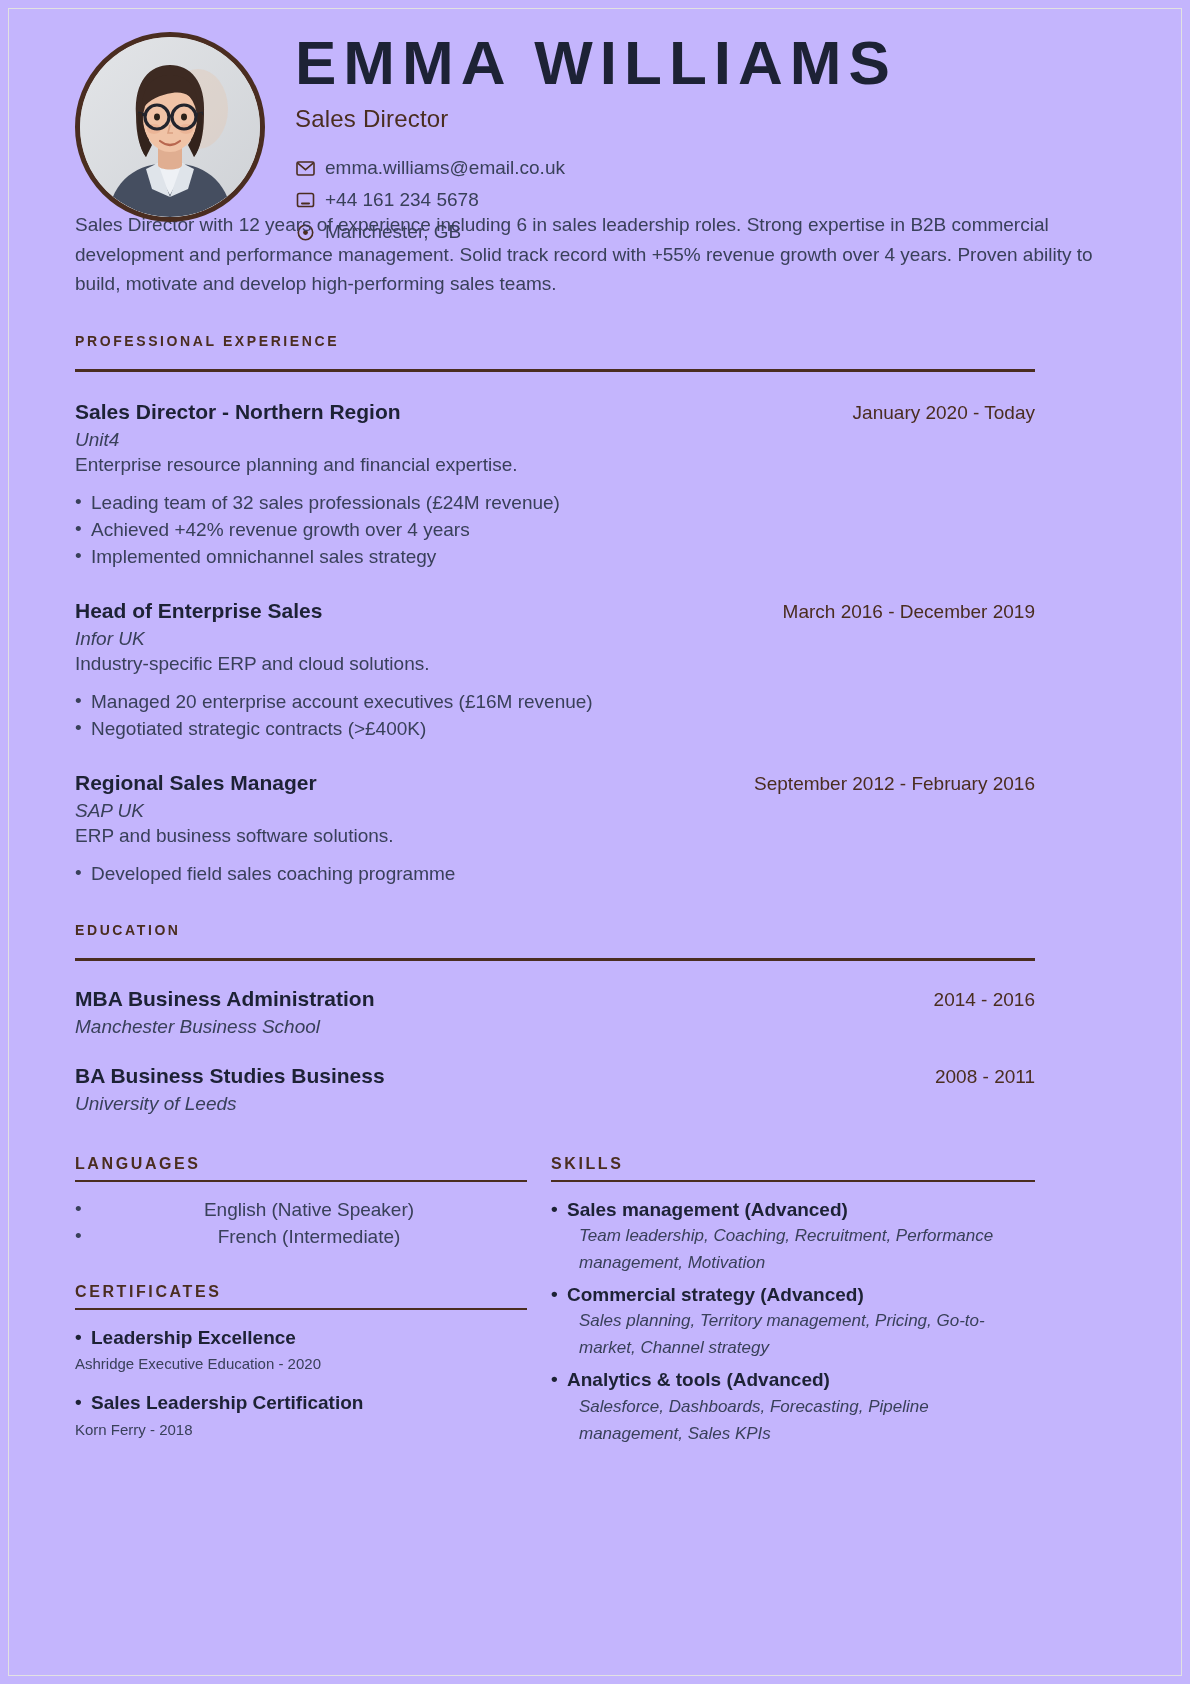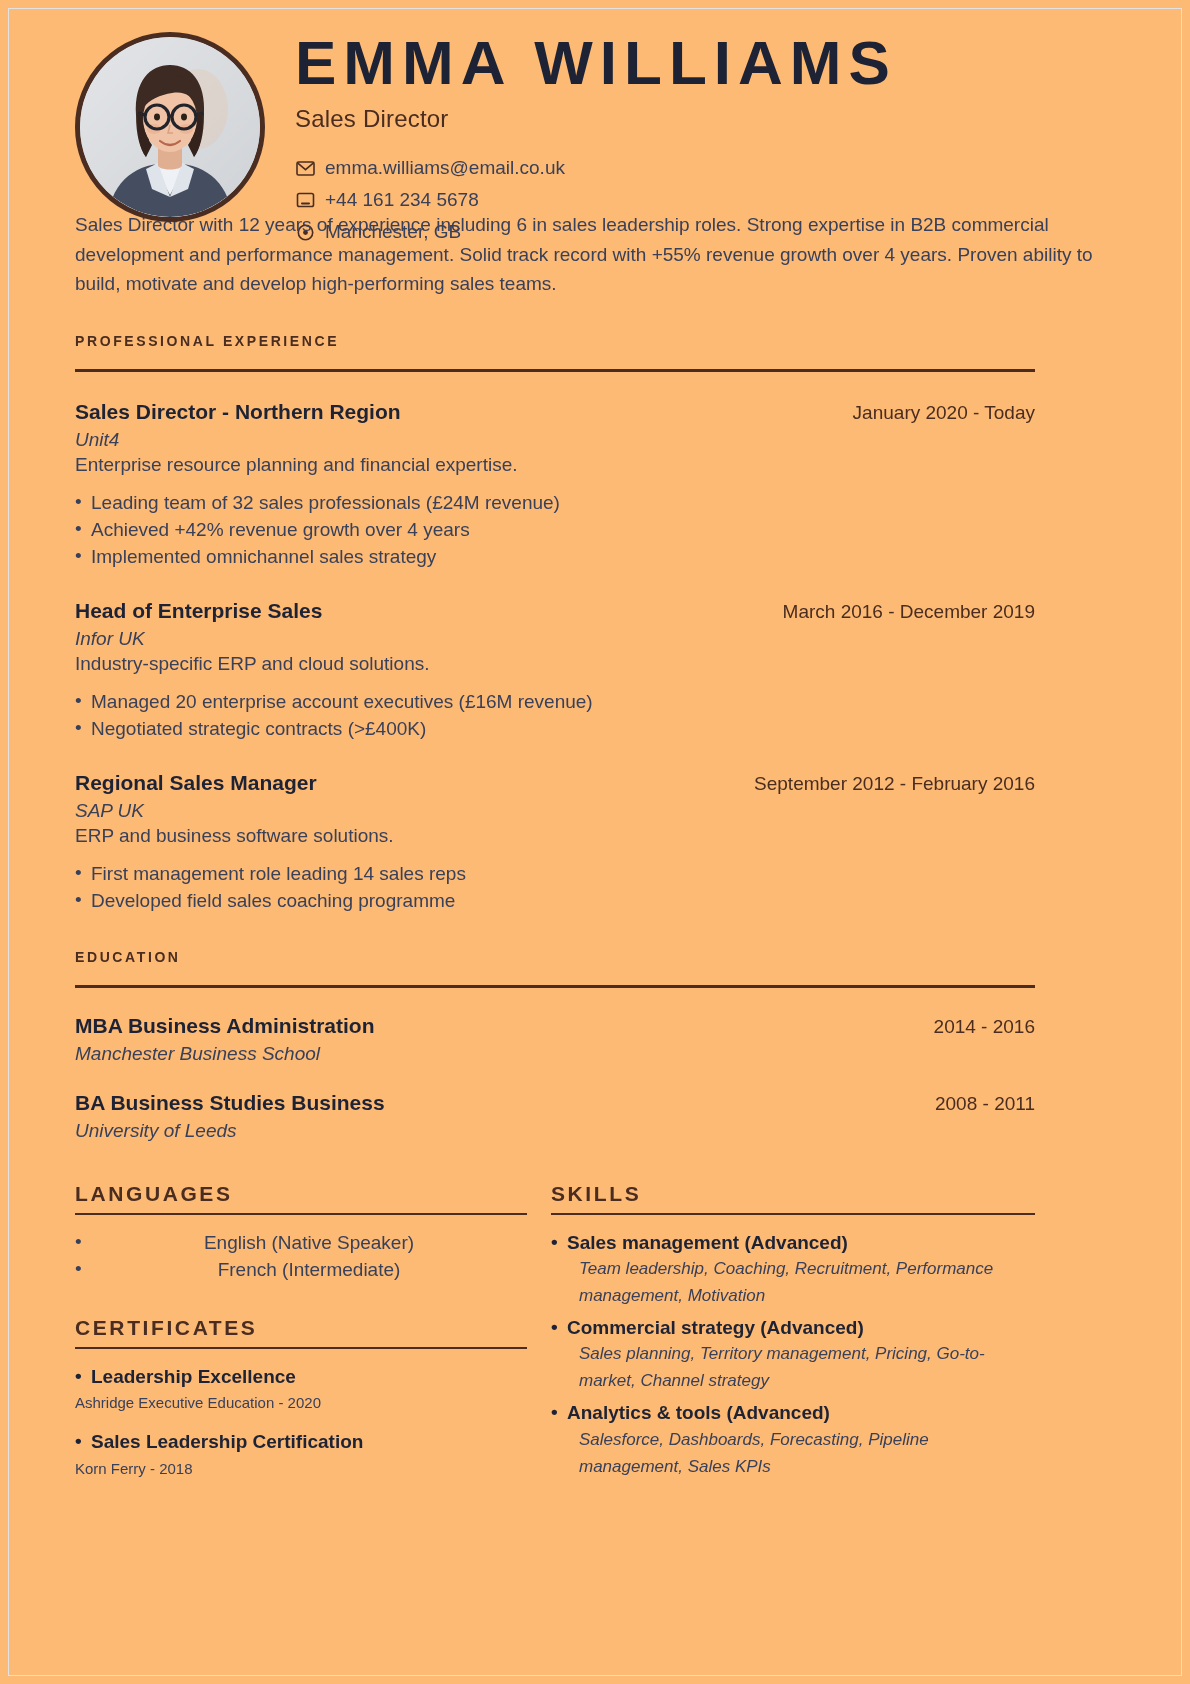--- a/index.html
+++ b/index.html
@@ -7,21 +7,21 @@
     padding: 0;
     background: #c9c9c9;
   }
   body {
     font-family: "Liberation Sans", sans-serif;
   }
   .page {
     position: relative;
     width: 1190px;
     height: 1684px;
-    background: #fdba74;
+    background: #c4b5fd;
     box-sizing: border-box;
     overflow: hidden;
   }
   .page-border {
     position: absolute;
     left: 8px;
     top: 8px;
     right: 8px;
     bottom: 8px;
     border: 1px solid #e2e2e2;
@@ -177,21 +177,21 @@
   }
   .col-left {
     width: 452px;
     flex: 0 0 452px;
   }
   .col-right {
     flex: 1 1 auto;
     margin-left: 24px;
   }
   .sub-section-title {
-    font-size: 21px;
+    font-size: 16px;
     font-weight: 700;
     letter-spacing: 2.6px;
     color: #4a2d20;
     text-transform: uppercase;
     padding-bottom: 7px;
   }
   .sub-rule {
     height: 2px;
     background: #4a2d20;
     width: 100%;
@@ -399,21 +399,20 @@
       </div>
 
       <div class="exp-entry">
         <div class="entry-head">
           <div class="entry-title">Regional Sales Manager</div>
           <div class="entry-date">September 2012 - February 2016</div>
         </div>
         <div class="entry-org">SAP UK</div>
         <div class="entry-desc">ERP and business software solutions.</div>
         <ul class="bullets">
-          <li>First management role leading 14 sales reps</li>
           <li>Developed field sales coaching programme</li>
         </ul>
       </div>
     </div>
 
     <div class="section">
       <div class="section-title">EDUCATION</div>
       <div class="section-rule"></div>
 
       <div class="edu-entry">

